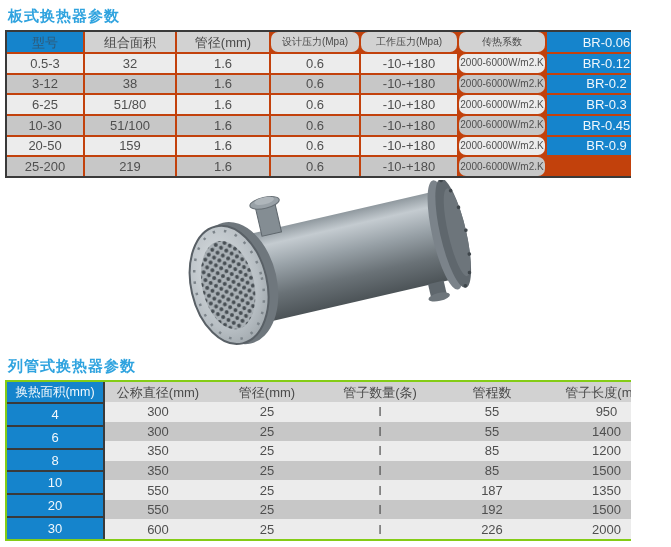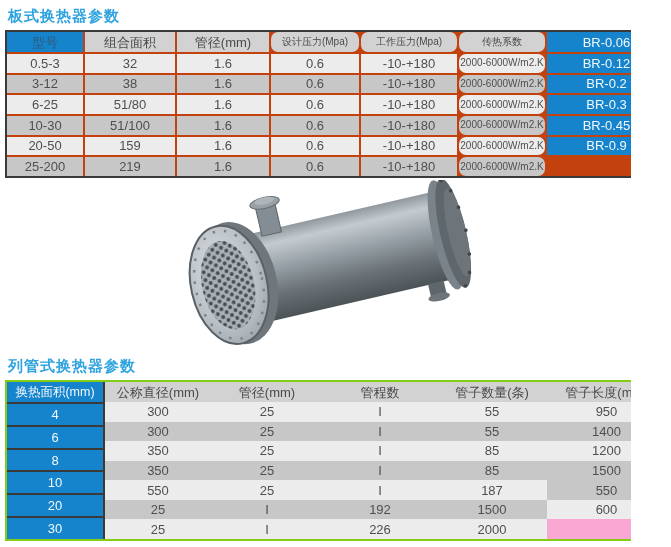--- a/index.html
+++ b/index.html
@@ -152,22 +152,22 @@
         <div class="cell blue">4</div>
         <div class="cell blue">6</div>
         <div class="cell blue">8</div>
         <div class="cell blue">10</div>
         <div class="cell blue">20</div>
         <div class="cell blue">30</div>
       </div>
     <div class="t2-right" id="t2right">
         <div class="cell hd">公称直径(mm)</div>
         <div class="cell hd">管径(mm)</div>
+        <div class="cell hd">管子数量(条)</div>
         <div class="cell hd">管程数</div>
-        <div class="cell hd">管子数量(条)</div>
         <div class="cell hd">管子长度(mm)</div>
         <div class="cell row-light">300</div>
         <div class="cell row-light">25</div>
         <div class="cell row-light">I</div>
         <div class="cell row-light">55</div>
         <div class="cell row-light">950</div>
         <div class="cell row-dark">300</div>
         <div class="cell row-dark">25</div>
         <div class="cell row-dark">I</div>
         <div class="cell row-dark">55</div>
@@ -179,20 +179,21 @@
         <div class="cell row-light">1200</div>
         <div class="cell row-dark">350</div>
         <div class="cell row-dark">25</div>
         <div class="cell row-dark">I</div>
         <div class="cell row-dark">85</div>
         <div class="cell row-dark">1500</div>
         <div class="cell row-light">550</div>
         <div class="cell row-light">25</div>
         <div class="cell row-light">I</div>
         <div class="cell row-light">187</div>
+        <div class="cell row-light">1350</div>
         <div class="cell row-dark">550</div>
         <div class="cell row-dark">25</div>
         <div class="cell row-dark">I</div>
         <div class="cell row-dark">192</div>
         <div class="cell row-dark">1500</div>
         <div class="cell row-light">600</div>
         <div class="cell row-light">25</div>
         <div class="cell row-light">I</div>
         <div class="cell row-light">226</div>
         <div class="cell row-light">2000</div>

